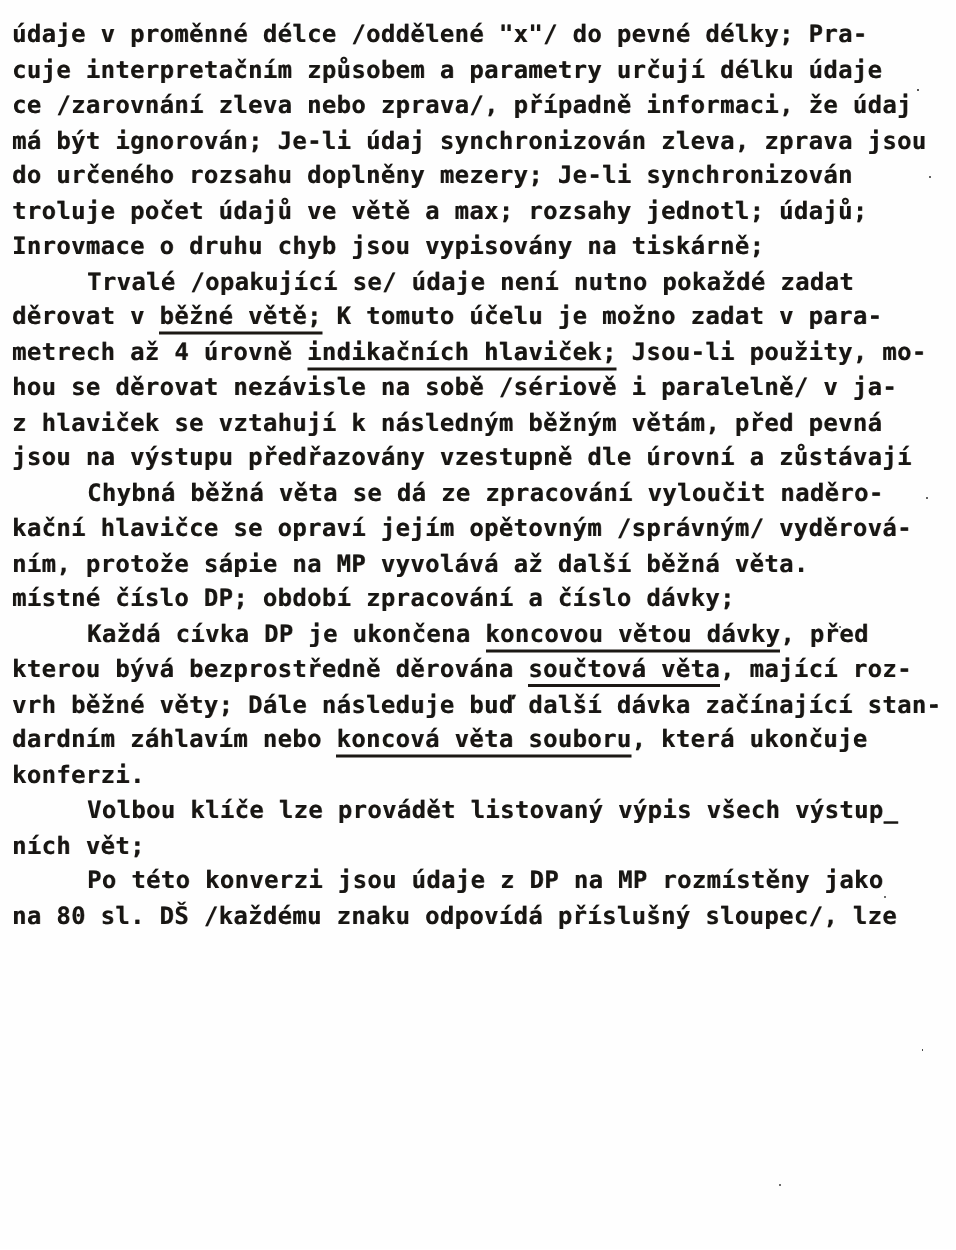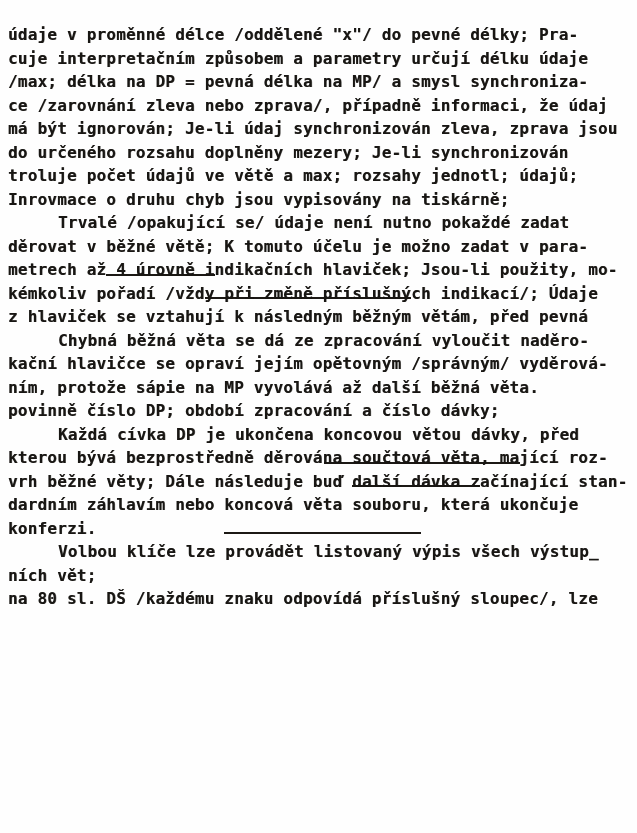--- a/index.html
+++ b/index.html
@@ -32,58 +32,58 @@
     top: 11px;
     width: 625px;
     font-family: "DejaVu Sans Mono", "Liberation Mono", monospace;
     font-weight: 700;
     font-size: 16px;
     line-height: 23.5px;
     letter-spacing: 0.2px;
     color: #1d1b18;
     text-shadow: 0.4px 0.3px 0 rgba(20, 18, 15, 0.55);
     filter: blur(0.22px) contrast(1.05);
-    margin-top: 12px;
   }
   .line {
     white-space: pre;
     height: 23.5px;
   }
   .line.indent {
     padding-left: 50px;
   }
   .seg.u {
     border-bottom: 2px solid #201d19;
-    padding-bottom: 18px;
+    padding-bottom: 1px;
   }
 </style>
 </head>
 <body>
 
 <div class="paper">
   <div class="text-block" id="doc">
       <div class="line"><span class="seg">údaje v proměnné délce /oddělené "x"/ do pevné délky; Pra-</span></div>
       <div class="line"><span class="seg">cuje interpretačním způsobem a parametry určují délku údaje</span></div>
-      <div class="line"><span class="seg">/max; délka na DP = pevná délka na MP/ a smysl synchroniza-</span></div>
       <div class="line"><span class="seg">ce /zarovnání zleva nebo zprava/, případně informaci, že údaj</span></div>
       <div class="line"><span class="seg">má být ignorován; Je-li údaj synchronizován zleva, zprava jsou</span></div>
       <div class="line"><span class="seg">do určeného rozsahu doplněny mezery; Je-li synchronizován</span></div>
       <div class="line"><span class="seg">troluje počet údajů ve větě a max; rozsahy jednotl; údajů;</span></div>
       <div class="line"><span class="seg">Inrovmace o druhu chyb jsou vypisovány na tiskárně;</span></div>
       <div class="line indent"><span class="seg">Trvalé /opakující se/ údaje není nutno pokaždé zadat</span></div>
       <div class="line"><span class="seg">děrovat v </span><span class="seg u">běžné větě;</span><span class="seg"> K tomuto účelu je možno zadat v para-</span></div>
       <div class="line"><span class="seg">metrech až 4 úrovně </span><span class="seg u">indikačních hlaviček;</span><span class="seg"> Jsou-li použity, mo-</span></div>
-      <div class="line"><span class="seg">kémkoliv pořadí /vždy při změně příslušných indikací/; Údaje</span></div>
+      <div class="line"><span class="seg">hou se děrovat nezávisle na sobě /sériově i paralelně/ v ja-</span></div>
       <div class="line"><span class="seg">z hlaviček se vztahují k následným běžným větám, před pevná</span></div>
+      <div class="line"><span class="seg">jsou na výstupu předřazovány vzestupně dle úrovní a zůstávají</span></div>
       <div class="line indent"><span class="seg">Chybná běžná věta se dá ze zpracování vyloučit naděro-</span></div>
       <div class="line"><span class="seg">kační hlavičce se opraví jejím opětovným /správným/ vyděrová-</span></div>
       <div class="line"><span class="seg">ním, protože sápie na MP vyvolává až další běžná věta.</span></div>
-      <div class="line"><span class="seg">povinně číslo DP; období zpracování a číslo dávky;</span></div>
+      <div class="line"><span class="seg">místné číslo DP; období zpracování a číslo dávky;</span></div>
       <div class="line indent"><span class="seg">Každá cívka DP je ukončena </span><span class="seg u">koncovou větou dávky</span><span class="seg">, před</span></div>
       <div class="line"><span class="seg">kterou bývá bezprostředně děrována </span><span class="seg u">součtová věta</span><span class="seg">, mající roz-</span></div>
       <div class="line"><span class="seg">vrh běžné věty; Dále následuje buď další dávka začínající stan-</span></div>
       <div class="line"><span class="seg">dardním záhlavím nebo </span><span class="seg u">koncová věta souboru</span><span class="seg">, která ukončuje</span></div>
       <div class="line"><span class="seg">konferzi.</span></div>
       <div class="line indent"><span class="seg">Volbou klíče lze provádět listovaný výpis všech výstup_</span></div>
       <div class="line"><span class="seg">ních vět;</span></div>
+      <div class="line indent"><span class="seg">Po této konverzi jsou údaje z DP na MP rozmístěny jako</span></div>
       <div class="line"><span class="seg">na 80 sl. DŠ /každému znaku odpovídá příslušný sloupec/, lze</span></div>
     </div>
 </div>
 
 </body></html>

